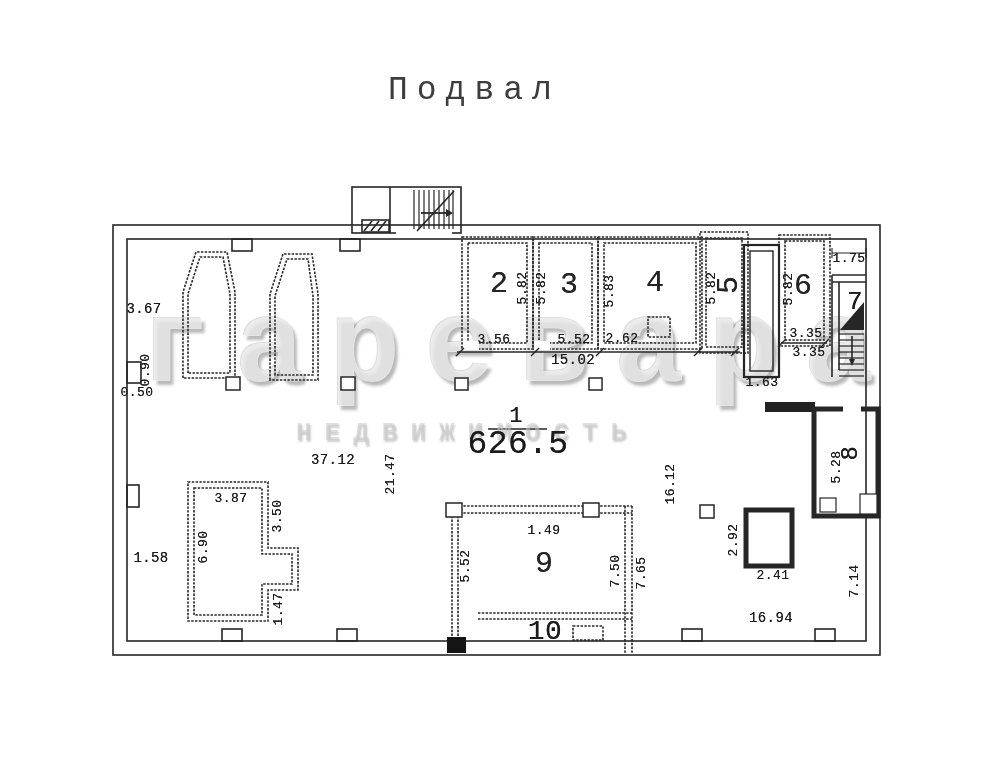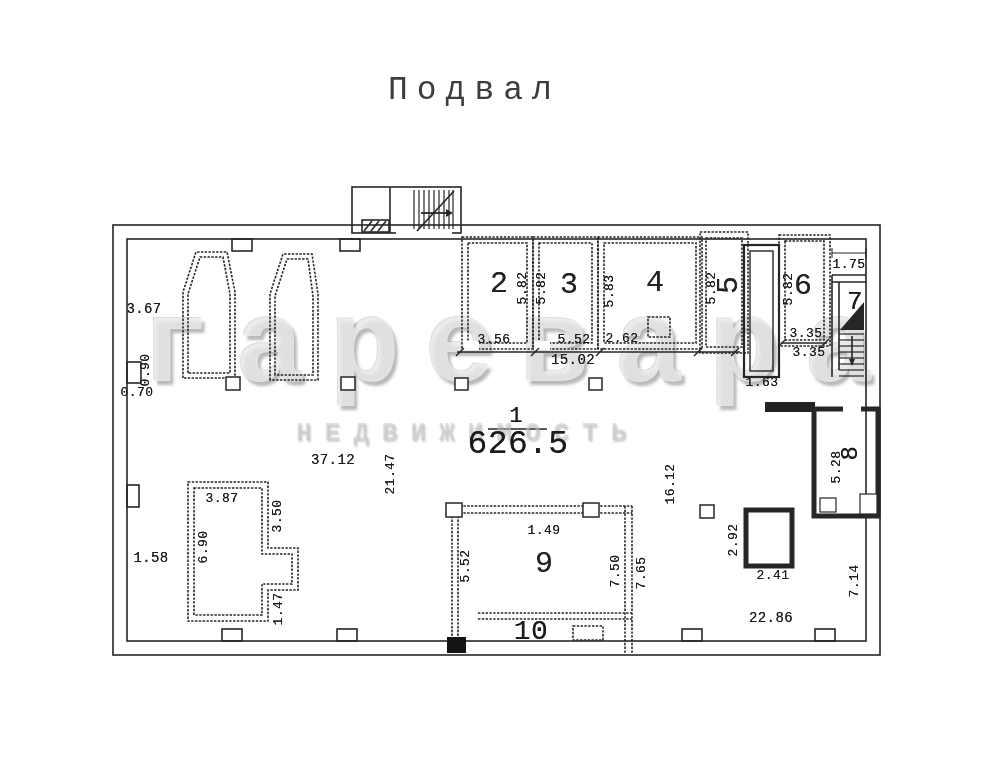--- a/index.html
+++ b/index.html
@@ -14,21 +14,21 @@
   .wm2{position:absolute;left:296px;top:418px;font-size:26px;font-weight:700;
        letter-spacing:13px;white-space:nowrap;color:rgba(200,200,200,0.55);
        text-shadow:1px 2px 2px rgba(120,120,120,0.35);pointer-events:none;}
   svg{position:absolute;left:0;top:0;}
   .labels{position:absolute;left:0;top:0;width:100%;height:100%;}
   .lbl{position:absolute;transform:translate(-50%,-50%);font-size:13px;color:#1b1b1b;
        white-space:nowrap;letter-spacing:0.4px;text-shadow:0 0 0.6px #444;}
   .lbl.v{transform:translate(-50%,-50%) rotate(-90deg);}
   .lbl.num{font-size:30px;color:#242424;letter-spacing:0;}
   .fs14{font-size:14px;} .fs22{font-size:22px;} .fs24{font-size:24px;}
-  .fs26{font-size:26px;} .fs27{font-size:33px;} .fs28{font-size:28px;}
+  .fs26{font-size:26px;} .fs27{font-size:33px;} .fs28{font-size:28px;margin-left:14px;}
 </style>
 </head>
 <body>
 
 <div class="page">
 
   <div class="title">Подвал</div>
 
   <div class="wm1">гаревара</div>
 
@@ -183,62 +183,62 @@
       <line x1="488" y1="429" x2="547" y2="429" stroke-width="1.6"></line>
     </g>
   </svg>
 
   <div class="wm2">НЕДВИЖИМОСТЬ</div>
 
   <div class="labels">
 
     <span class="lbl fs14" style="left:144px;top:309px">3.67</span>
     <span class="lbl v" style="left:145px;top:370px">0.90</span>
-    <span class="lbl" style="left:137px;top:392px">0.70</span>
+    <span class="lbl" style="left:137px;top:392px">0.50</span>
     <span class="lbl fs14" style="left:151px;top:558px">1.58</span>
 
     <span class="lbl num" style="left:499px;top:284px">2</span>
     <span class="lbl v" style="left:522px;top:288px">5.82</span>
     <span class="lbl" style="left:494px;top:339px">3.56</span>
     <span class="lbl num" style="left:569px;top:285px">3</span>
     <span class="lbl v" style="left:541px;top:288px">5.82</span>
     <span class="lbl" style="left:574px;top:339px">5.52</span>
     <span class="lbl num" style="left:655px;top:283px">4</span>
     <span class="lbl v" style="left:609px;top:291px">5.83</span>
     <span class="lbl" style="left:622px;top:338px">2.62</span>
     <span class="lbl fs14" style="left:573px;top:360px">15.02</span>
     <span class="lbl num v" style="left:729px;top:285px">5</span>
     <span class="lbl v" style="left:711px;top:288px">5.82</span>
     <span class="lbl" style="left:762px;top:382px">1.63</span>
     <span class="lbl num" style="left:803px;top:286px">6</span>
     <span class="lbl v" style="left:788px;top:289px">5.82</span>
     <span class="lbl" style="left:806px;top:333px">3.35</span>
     <span class="lbl" style="left:809px;top:352px">3.35</span>
-    <span class="lbl" style="left:849px;top:264px">1.75</span>
+    <span class="lbl" style="left:849px;top:258px">1.75</span>
     <span class="lbl fs26" style="left:855px;top:302px">7</span>
 
     <span class="lbl fs22" style="left:516px;top:416px">1</span>
     <span class="lbl fs27" style="left:518px;top:444px">626.5</span>
     <span class="lbl fs14" style="left:333px;top:460px">37.12</span>
     <span class="lbl v" style="left:390px;top:474px">21.47</span>
     <span class="lbl v" style="left:670px;top:484px">16.12</span>
 
-    <span class="lbl" style="left:222px;top:498px">3.87</span>
+    <span class="lbl" style="left:231px;top:498px">3.87</span>
     <span class="lbl v" style="left:277px;top:516px">3.50</span>
     <span class="lbl v" style="left:203px;top:547px">6.90</span>
     <span class="lbl v" style="left:278px;top:609px">1.47</span>
 
     <span class="lbl" style="left:544px;top:530px">1.49</span>
     <span class="lbl num" style="left:544px;top:564px">9</span>
     <span class="lbl v" style="left:465px;top:566px">5.52</span>
     <span class="lbl v" style="left:615px;top:571px">7.50</span>
     <span class="lbl v" style="left:641px;top:573px">7.65</span>
     <span class="lbl fs28" style="left:531px;top:631px">10</span>
 
     <span class="lbl v" style="left:733px;top:540px">2.92</span>
     <span class="lbl" style="left:773px;top:575px">2.41</span>
-    <span class="lbl fs14" style="left:771px;top:618px">22.86</span>
+    <span class="lbl fs14" style="left:771px;top:618px">16.94</span>
     <span class="lbl v" style="left:854px;top:581px">7.14</span>
     <span class="lbl fs24 v" style="left:850px;top:453px">8</span>
     <span class="lbl v" style="left:836px;top:467px">5.28</span>
   </div>
 
 </div>
 
 </body></html>

